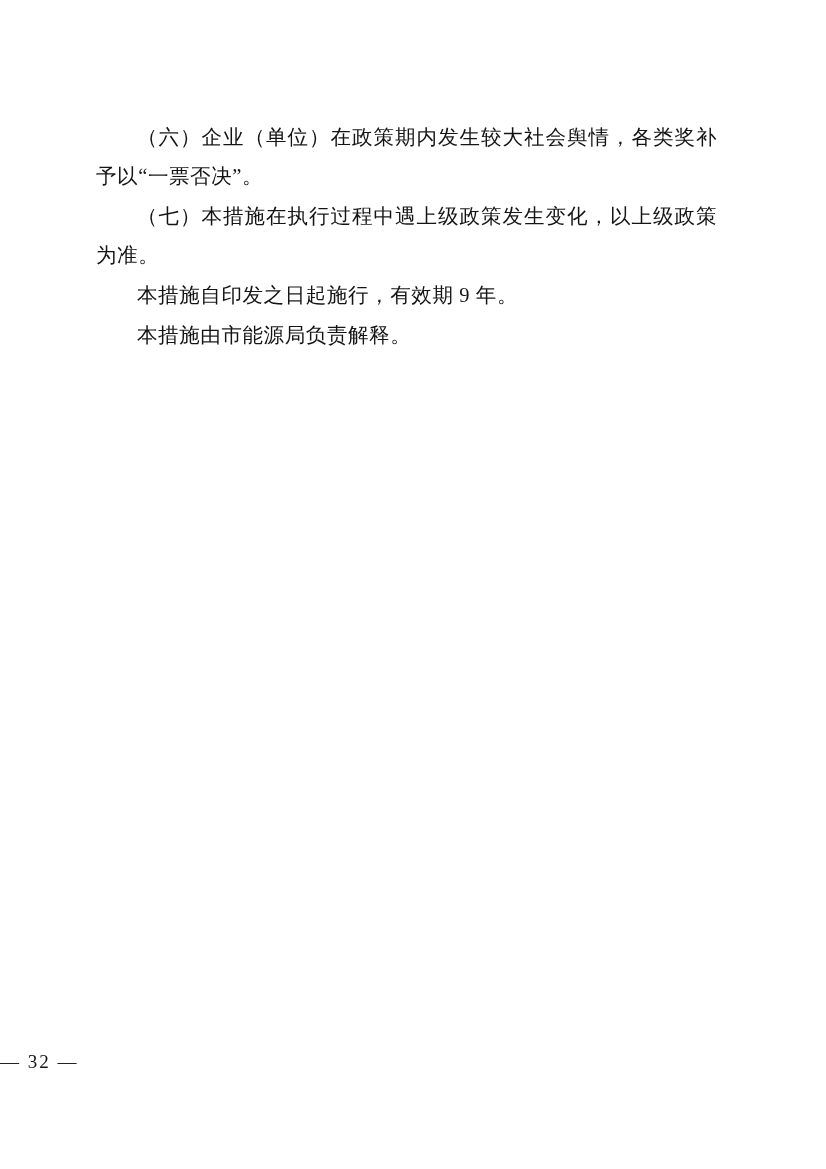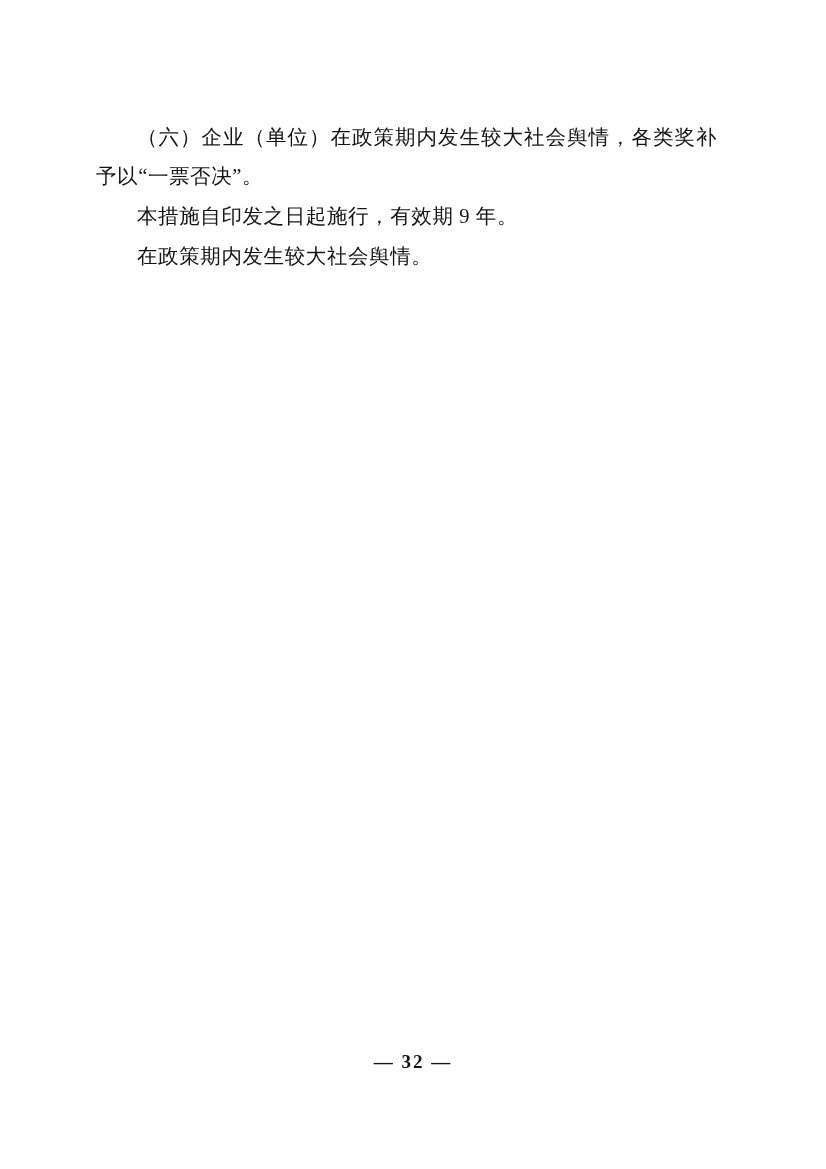--- a/index.html
+++ b/index.html
@@ -36,37 +36,36 @@
     margin: 0 13px 1px 0;
     text-indent: 2em;
     font-size: 20.5px;
     line-height: 39px;
   }
   .footer {
     position: absolute;
     left: 0;
     right: 0;
     bottom: 96px;
-    text-align: center;
     font-size: 19px;
     color: #141414;
     letter-spacing: 2px;
     font-family: "Liberation Serif", "DejaVu Serif", serif;
-    font-weight: bold;
   }
   .page-num-wrap {
     display: inline-block;
     padding-left: 0px;
   }
 </style>
 </head>
 <body>
 
 <div class="page">
   <div class="body-text">
     <p class="para">（六）企业（单位）在政策期内发生较大社会舆情，各类奖补予以“一票否决”。</p>
+    <p class="para">（七）本措施在执行过程中遇上级政策发生变化，以上级政策为准。</p>
     <p class="para">本措施自印发之日起施行，有效期 9 年。</p>
-    <p class="para">在政策期内发生较大社会舆情。</p>
+    <p class="para">本措施由市能源局负责解释。</p>
   </div>
   <div class="footer">
     <span class="page-num-wrap">— 32 —</span>
   </div>
 </div>
 
 </body></html>

